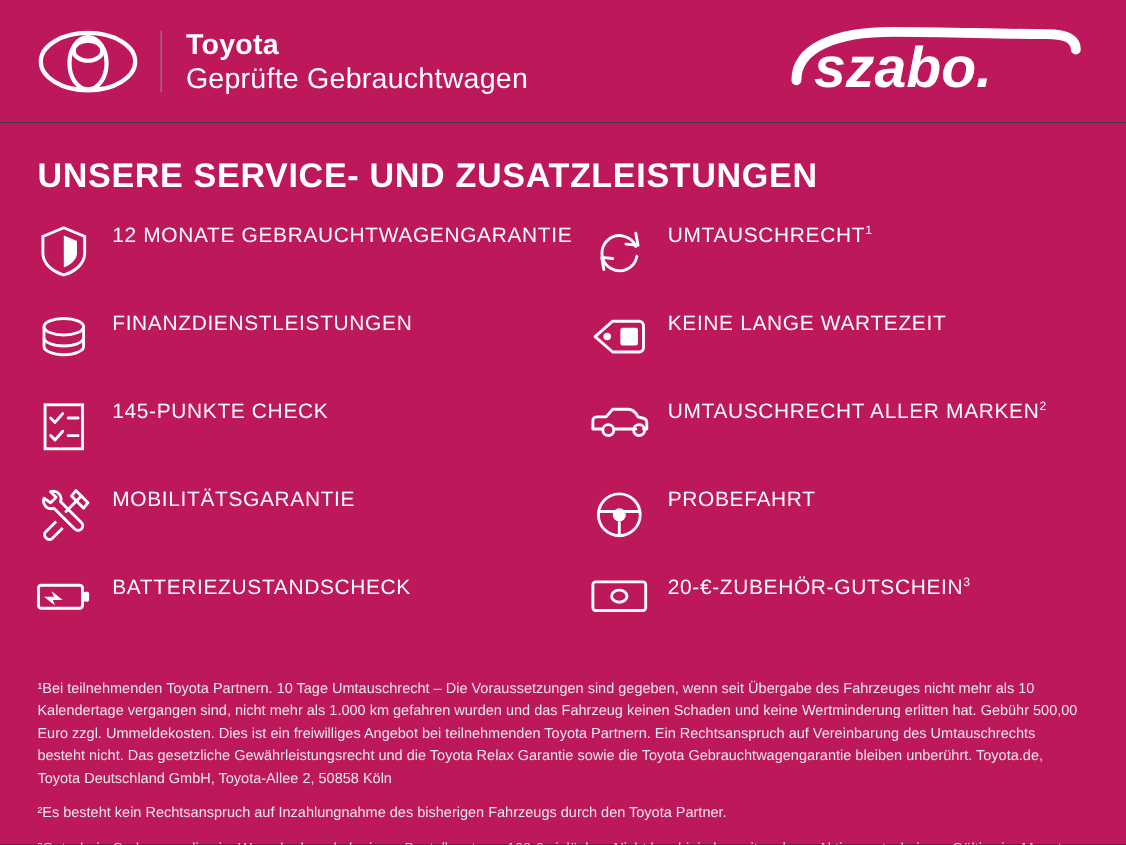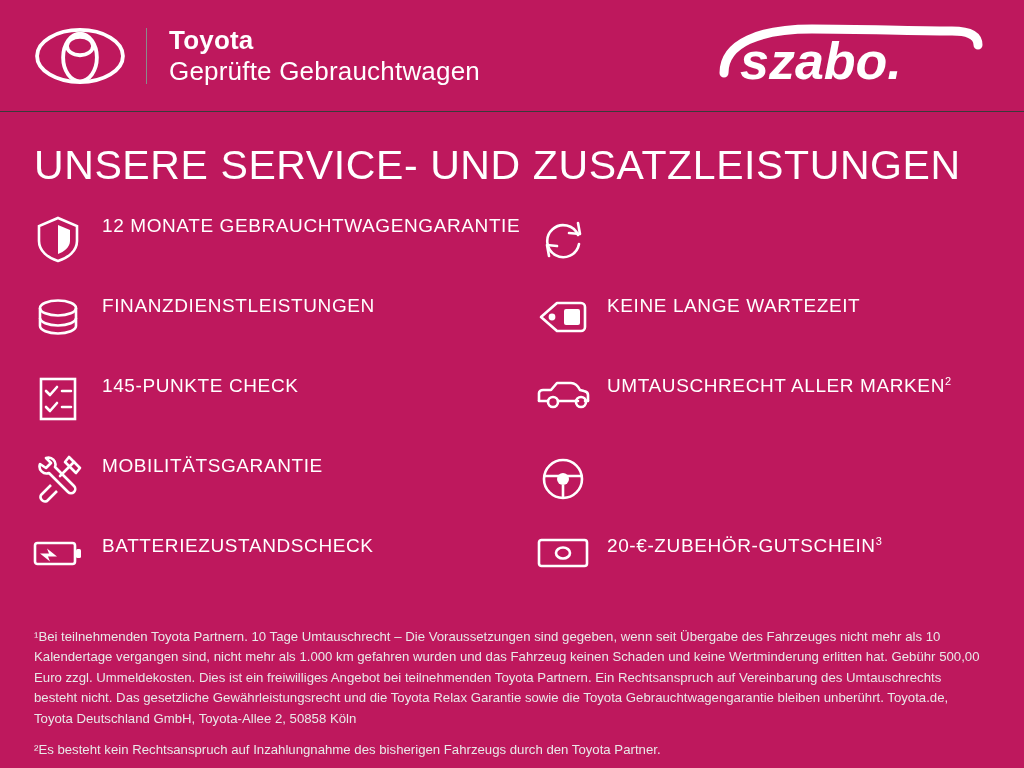--- a/index.html
+++ b/index.html
@@ -60,22 +60,22 @@
     letter-spacing: 0.2px;
   }
   .dealer-logo {
     display: flex;
     align-items: flex-start;
   }
   .dealer-logo svg { display: block; }
 
   
   .section-title {
-    font-size: 41px;
-    font-weight: 400;
+    font-size: 31px;
+    font-weight: 700;
     letter-spacing: 0.6px;
     padding: 30px 0 0 34px;
   }
 
   
   .features {
     display: grid;
     grid-template-columns: 505px 505px;
     padding: 26px 0 0 26px;
     row-gap: 0;
@@ -164,20 +164,21 @@
       <span class="flabel"><span>12 MONATE GEBRAUCHTWAGENGARANTIE</span><sup></sup></span>
     </div>
     <div class="feature">
       <span class="ficon">
         <svg width="48" height="48" viewBox="0 0 48 48">
             <path d="M39 20 A16 16 0 1 0 40 29" fill="none" stroke="#fff" stroke-width="2.6" stroke-linecap="round"></path>
             <path d="M30 18 L41 19 L39 8" fill="none" stroke="#fff" stroke-width="2.6" stroke-linecap="round" stroke-linejoin="round"></path>
             <path d="M18 31 L8 30 L10 41" fill="none" stroke="#fff" stroke-width="2.6" stroke-linecap="round" stroke-linejoin="round"></path>
           </svg>
       </span>
+      <span class="flabel"><span>UMTAUSCHRECHT</span><sup>1</sup></span>
     </div>
 
     <div class="feature">
       <span class="ficon">
         <svg width="48" height="44" viewBox="0 0 48 44">
             <ellipse cx="24" cy="13" rx="18" ry="7.5" fill="none" stroke="#fff" stroke-width="2.6"></ellipse>
             <path d="M6 13 V23 C6 27 14 30.5 24 30.5 C34 30.5 42 27 42 23 V13" fill="none" stroke="#fff" stroke-width="2.6"></path>
             <path d="M6 23 V31 C6 35 14 38.5 24 38.5 C34 38.5 42 35 42 31 V23" fill="none" stroke="#fff" stroke-width="2.6"></path>
           </svg>
       </span>
@@ -230,20 +231,21 @@
     </div>
     <div class="feature">
       <span class="ficon">
         <svg width="48" height="48" viewBox="0 0 48 48">
             <circle cx="24" cy="24" r="19" fill="none" stroke="#fff" stroke-width="2.6"></circle>
             <circle cx="24" cy="24" r="6" fill="#fff"></circle>
             <path d="M6 21 H42" stroke="#fff" stroke-width="2.6"></path>
             <path d="M24 30 V43" stroke="#fff" stroke-width="2.6"></path>
           </svg>
       </span>
+      <span class="flabel"><span>PROBEFAHRT</span><sup></sup></span>
     </div>
 
     <div class="feature">
       <span class="ficon">
         <svg width="52" height="36" viewBox="0 0 52 36">
             <rect x="3" y="8" width="40" height="21" rx="2.5" fill="none" stroke="#fff" stroke-width="2.6"></rect>
             <rect x="44" y="14" width="5" height="9" rx="1.5" fill="#fff"></rect>
             <path d="M8 18.5 h9 l-2 -5 l10 8 h-9 l2 5 Z" fill="#fff"></path>
           </svg>
       </span>

